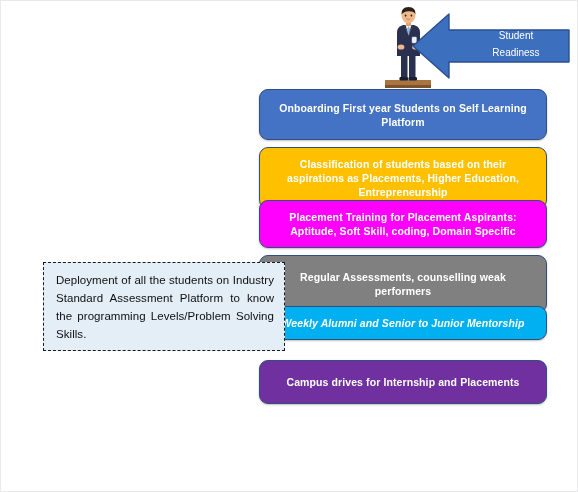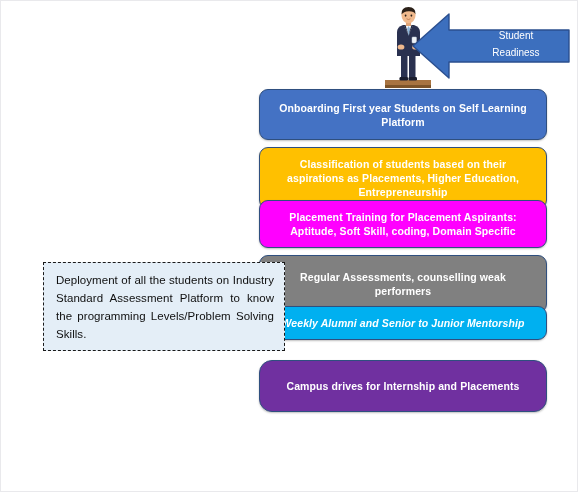--- a/index.html
+++ b/index.html
@@ -164,21 +164,21 @@
     </div>
     <div class="bar" style="top: 199px; height: 48px; background: rgb(255, 0, 255); color: rgb(255, 255, 255);">
       <span>Placement Training for Placement Aspirants: Aptitude, Soft Skill, coding, Domain Specific</span>
     </div>
     <div class="bar" style="top: 254px; height: 58px; background: rgb(128, 128, 128); color: rgb(255, 255, 255);">
       <span>Regular Assessments, counselling weak performers</span>
     </div>
     <div class="bar" style="top: 305px; height: 31px; background: rgb(0, 176, 240); color: rgb(255, 255, 255); font-style: italic;">
       <span>Weekly Alumni and  Senior to Junior Mentorship</span>
     </div>
-    <div class="bar" style="top: 359px; height: 52px; background: rgb(112, 48, 160); color: rgb(255, 255, 255); border-radius: 13px;">
+    <div class="bar" style="top: 359px; height: 44px; background: rgb(112, 48, 160); color: rgb(255, 255, 255);">
       <span>Campus drives for Internship and Placements</span>
     </div>
     <div id="bar-stack"></div>
 
   <div id="callout">
     <div class="callout-text">Deployment of all the students on Industry Standard Assessment Platform to know the programming Levels/Problem Solving Skills.</div>
   </div>
 
 </div>
 

